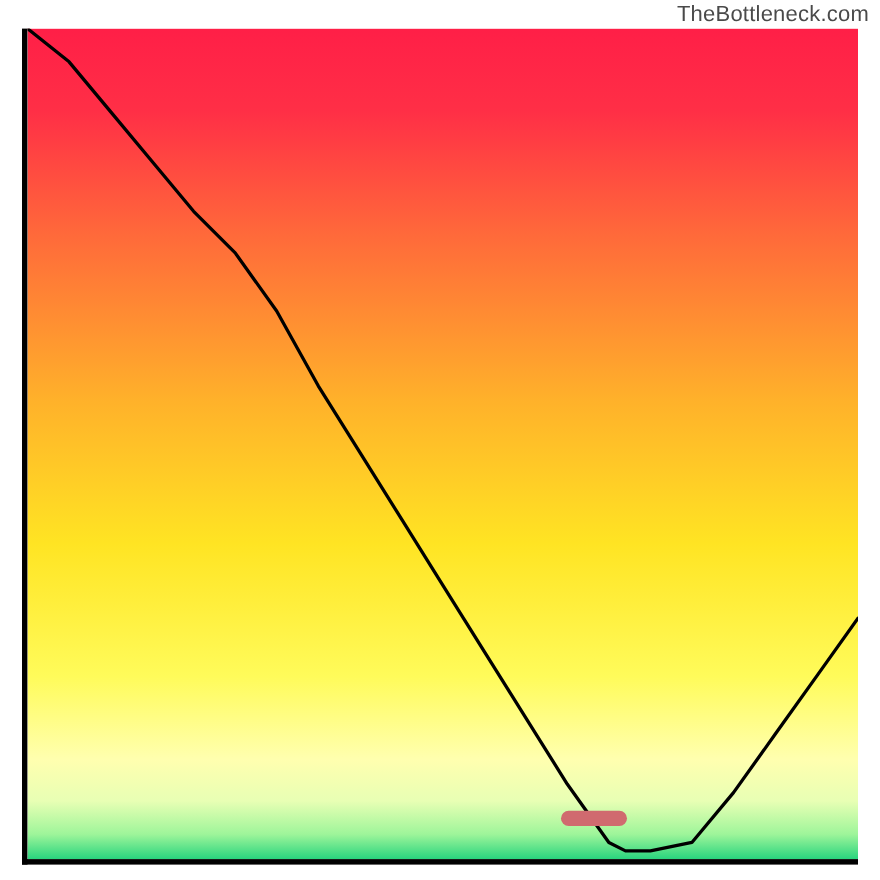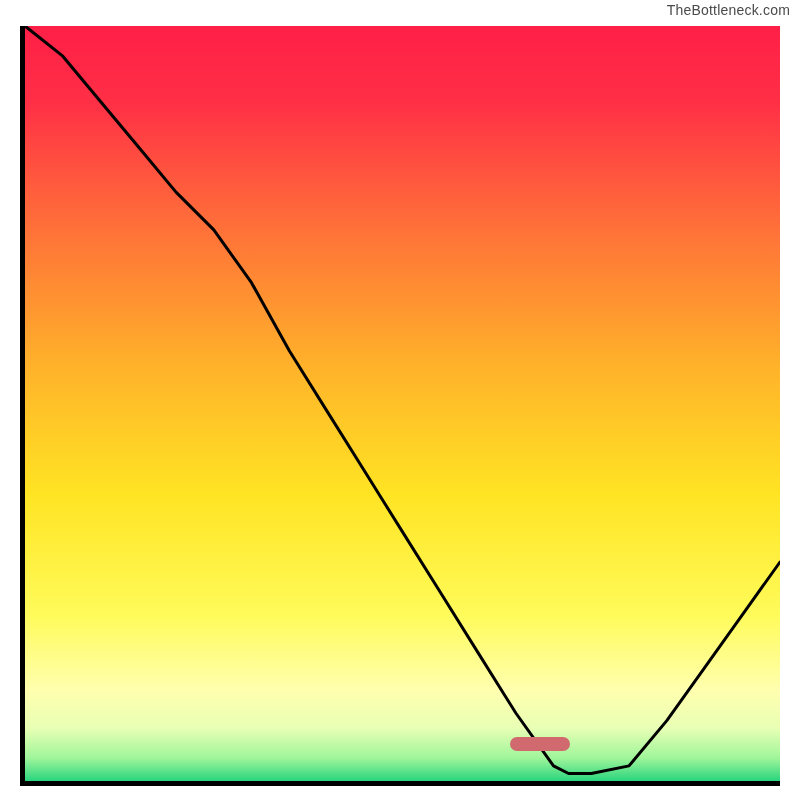--- a/index.html
+++ b/index.html
@@ -13,21 +13,21 @@
   .stage {
     position: relative;
     width: 800px;
     height: 800px;
   }
   .watermark {
     position: absolute;
     top: 2px;
     right: 10px;
     color: #4a4a4a;
-    font-size: 14px;
+    font-size: 20px;
     letter-spacing: 0.2px;
     font-weight: 500;
   }
   .plot {
     position: absolute;
     left: 20px;
     top: 26px;
     width: 760px;
     height: 760px;
     border-left: 5px solid #000;

